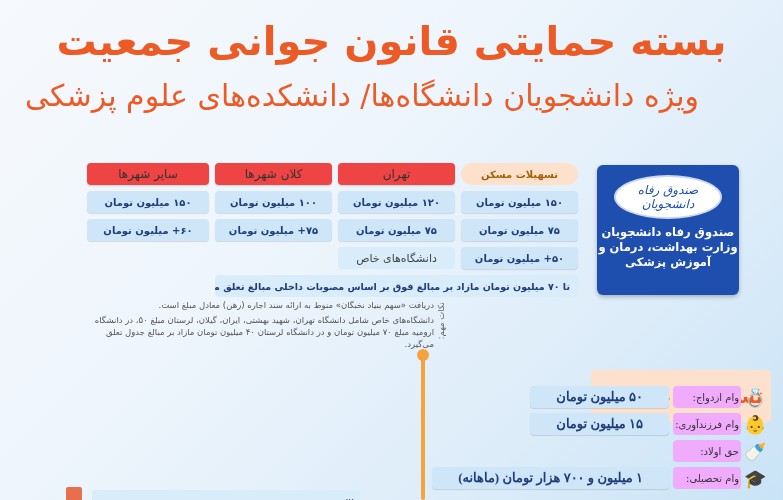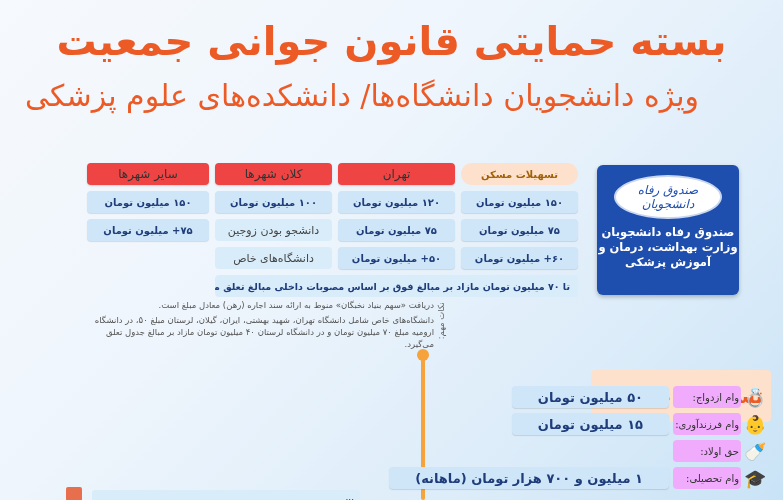--- a/index.html
+++ b/index.html
@@ -68,20 +68,21 @@
     width: 30px; height: 26px; display: flex; align-items: center; justify-content: center; font-size: 18px;
   }
   .glabel {
     width: 68px; height: 22px; background: #f0abfc; border-radius: 4px; color: #333; font-size: 10px;
     display: flex; align-items: center; justify-content: flex-start; padding-right: 2px; white-space: nowrap;
   }
   .gval {
     height: 22px; background: #cfe5f8; border-radius: 4px; color: #1e3d7a; font-weight: bold; font-size: 13px;
     display: flex; align-items: center; padding: 0 26px; margin-right: 4px; white-space: nowrap;
     box-shadow: 0 1px 1px rgba(0,0,0,0.12);
+    font-family: Liberation Serif, serif;
   }
 
   .welfare-title {
     position: absolute; left: 95px; top: 463px; padding: 3px 12px; background: #fde1cc; border-radius: 5px;
     color: #ec5a25; font-weight: bold; font-size: 14px; white-space: nowrap; margin-top: 32px;
   }
   .welfare-row {
     position: absolute; left: 92px; top: 490px; width: 268px; height: 14px; background: #d9ecfa; border-radius: 3px;
     color: #333; font-size: 9px; line-height: 14px; padding-right: 6px; overflow: hidden; white-space: nowrap;
   }
@@ -108,21 +109,20 @@
     <div class="hcell hhead">سایر شهرها</div>
 
     <div class="hcell hval">۱۵۰ میلیون تومان</div>
     <div class="hcell hval">۱۲۰ میلیون تومان</div>
     <div class="hcell hval">۱۰۰ میلیون تومان</div>
 
     <div class="hcell hval">۱۵۰ میلیون تومان</div>
     <div class="hcell hval">۷۵ میلیون تومان</div>
     <div class="hcell hval">۷۵ میلیون تومان</div>
 
-    <div class="hcell hlabel">دانشجو بودن زوجین</div>
     <div class="hcell hval">۷۵+ میلیون تومان</div>
     <div class="hcell hval">۶۰+ میلیون تومان</div>
     <div class="hcell hval">۵۰+ میلیون تومان</div>
 
     <div class="hcell hlabel">دانشگاه‌های خاص</div>
     <div class="hcell hwide">تا ۷۰ میلیون تومان مازاد بر مبالغ فوق بر اساس مصوبات داخلی مبالغ تعلق میگیرد...</div>
   </div>
 </div>
 
 <div class="notes-label">نکات مهم:</div>

